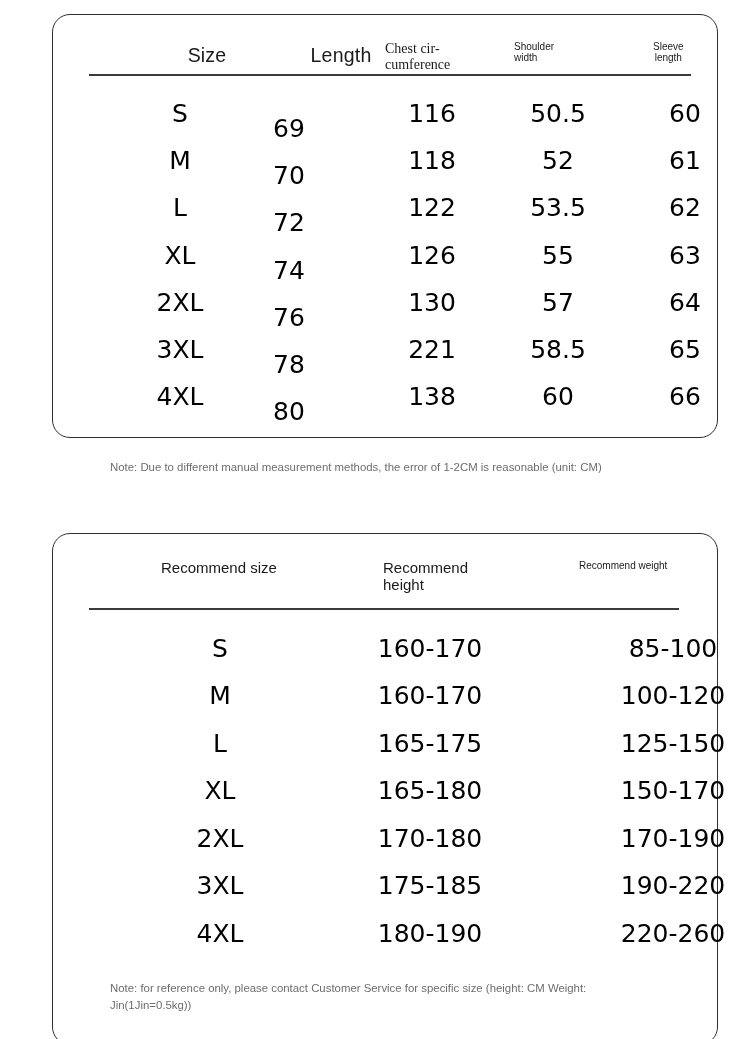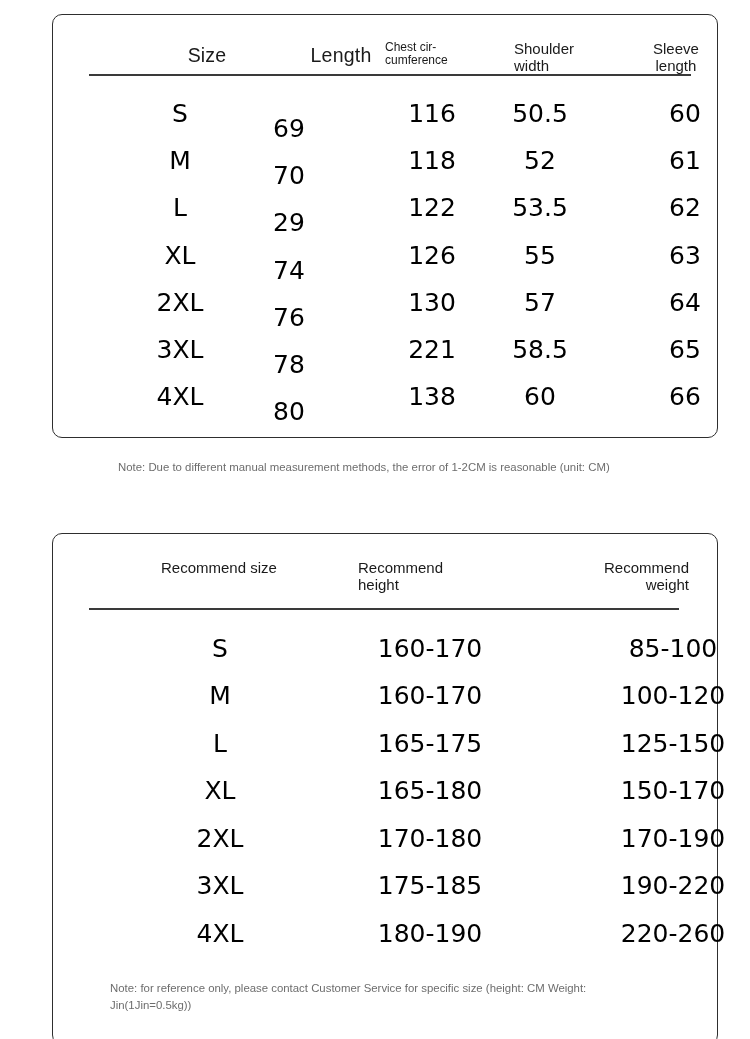--- a/index.html
+++ b/index.html
@@ -14,21 +14,21 @@
     position: relative;
     font-family: "Liberation Sans", sans-serif;
     color: #111111;
     overflow: hidden;
   }
 
   
   .card {
     position: absolute;
     border: 1.6px solid #2e2e2e;
-    border-radius: 10px;
+    border-radius: 18px;
     background: #ffffff;
   }
   #card-size     { left: 52px;  top: 14px;  width: 666px; height: 424px; }
   #card-recommend{ left: 52px;  top: 533px; width: 666px; height: 512px; }
 
   
   .thead {
     position: absolute;
     left: 36px;
     right: 28px;
@@ -36,22 +36,22 @@
     height: 56px;
   }
   .th {
     position: absolute;
     color: #1a1a1a;
     line-height: 1.12;
     white-space: pre-line;
   }
   .th.big    { font-size: 19.5px; letter-spacing: .2px; }
   .th.mid    { font-size: 15px; }
-  .th.small  { font-size: 12px; }
-  .th.small2 { font-size: 15px; }
+  .th.small  { font-size: 14px; font-family: Liberation Serif, serif; }
+  .th.small2 { font-size: 10px; }
 
   
   .hrule {
     position: absolute;
     height: 2.2px;
     background: #3a3a3a;
   }
   #rule-size      { left: 36px; top: 59px;  width: 602px; }
   #rule-recommend { left: 36px; top: 74px;  width: 590px; }
 
@@ -75,37 +75,37 @@
     white-space: nowrap;
     font-family: "DejaVu Sans", sans-serif;
     font-weight: 400;
   }
   #body-recommend .cell { font-size: 25px; }
 
   
   #body-size .c0 { left: 127px; }
   #body-size .c1 { left: 236px; margin-top: 15px; }
   #body-size .c2 { left: 379px; }
-  #body-size .c3 { left: 487px; }
+  #body-size .c3 { left: 505px; }
   #body-size .c4 { left: 632px; }
 
   
   #body-recommend .c0 { left: 167px; }
   #body-recommend .c1 { left: 377px; }
   #body-recommend .c2 { left: 620px; }
 
   
   .note {
     position: absolute;
     font-size: 11.4px;
     color: #6d6d6d;
     line-height: 1.45;
     font-family: "Liberation Sans", sans-serif;
   }
-  #note-size      { left: 110px; top: 459px; width: 600px; margin-left: 8px; }
+  #note-size      { left: 110px; top: 459px; width: 600px; }
   #note-recommend { left: 110px; top: 980px; width: 480px; }
 </style>
 </head>
 <body>
 
 <div class="card" id="card-size">
   <div class="thead" id="head-size">
       <div class="th big" style="left: 118px; transform: translateX(-50%); text-align: center; top: 14px;">Size</div>
       <div class="th big" style="left: 252px; transform: translateX(-50%); text-align: center; top: 14px;">Length</div>
       <div class="th small" style="left: 296px; text-align: left; top: 10px;">Chest cir-
@@ -126,21 +126,21 @@
       </div>
       <div class="row">
         <div class="cell c0">M</div>
         <div class="cell c1">70</div>
         <div class="cell c2">118</div>
         <div class="cell c3">52</div>
         <div class="cell c4">61</div>
       </div>
       <div class="row">
         <div class="cell c0">L</div>
-        <div class="cell c1">29</div>
+        <div class="cell c1">72</div>
         <div class="cell c2">122</div>
         <div class="cell c3">53.5</div>
         <div class="cell c4">62</div>
       </div>
       <div class="row">
         <div class="cell c0">XL</div>
         <div class="cell c1">74</div>
         <div class="cell c2">126</div>
         <div class="cell c3">55</div>
         <div class="cell c4">63</div>
@@ -166,21 +166,21 @@
         <div class="cell c3">60</div>
         <div class="cell c4">66</div>
       </div>
     </div>
 </div>
 <div class="note" id="note-size">Note: Due to different manual measurement methods, the error of 1-2CM is reasonable (unit: CM)</div>
 
 <div class="card" id="card-recommend">
   <div class="thead" id="head-recommend">
       <div class="th mid" style="left: 72px; text-align: left; top: 10px;">Recommend size</div>
-      <div class="th mid" style="left: 269px; text-align: left; top: 10px;">Recommend
+      <div class="th mid" style="left: 294px; text-align: left; top: 10px;">Recommend
 height</div>
       <div class="th small2" style="left: 490px; text-align: right; top: 10px;">Recommend weight</div>
     </div>
   <div class="hrule" id="rule-recommend"></div>
   <div class="tbody" id="body-recommend">
       <div class="row">
         <div class="cell c0">S</div>
         <div class="cell c1">160-170</div>
         <div class="cell c2">85-100</div>
       </div>

